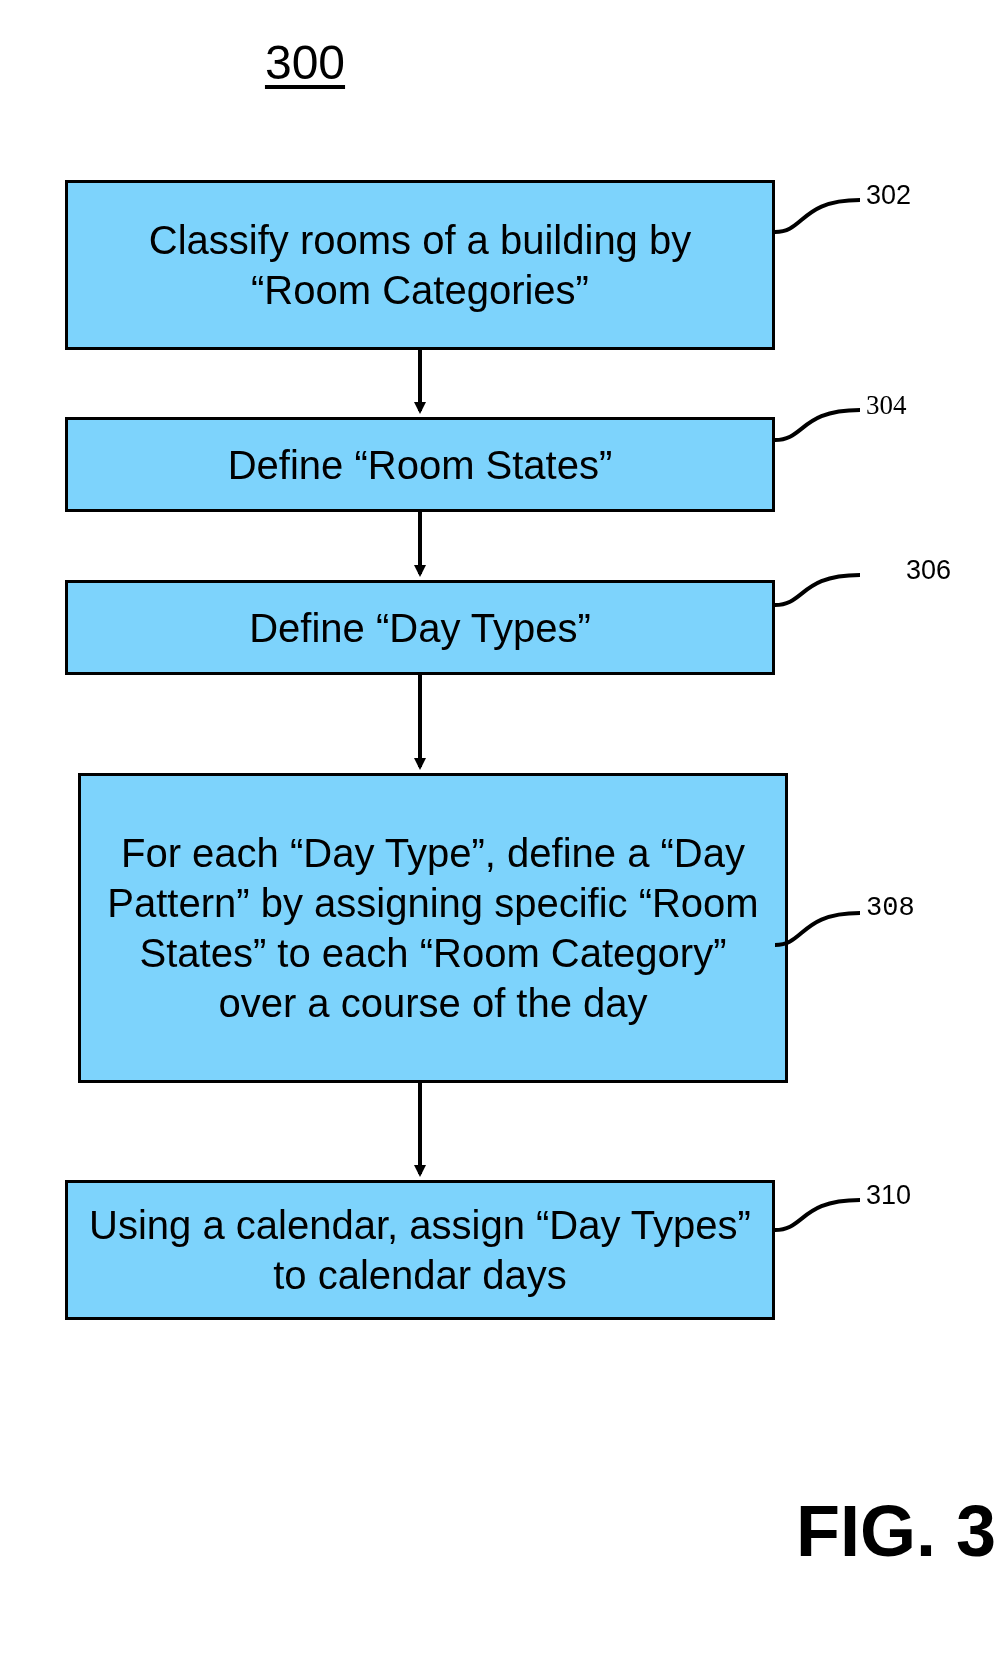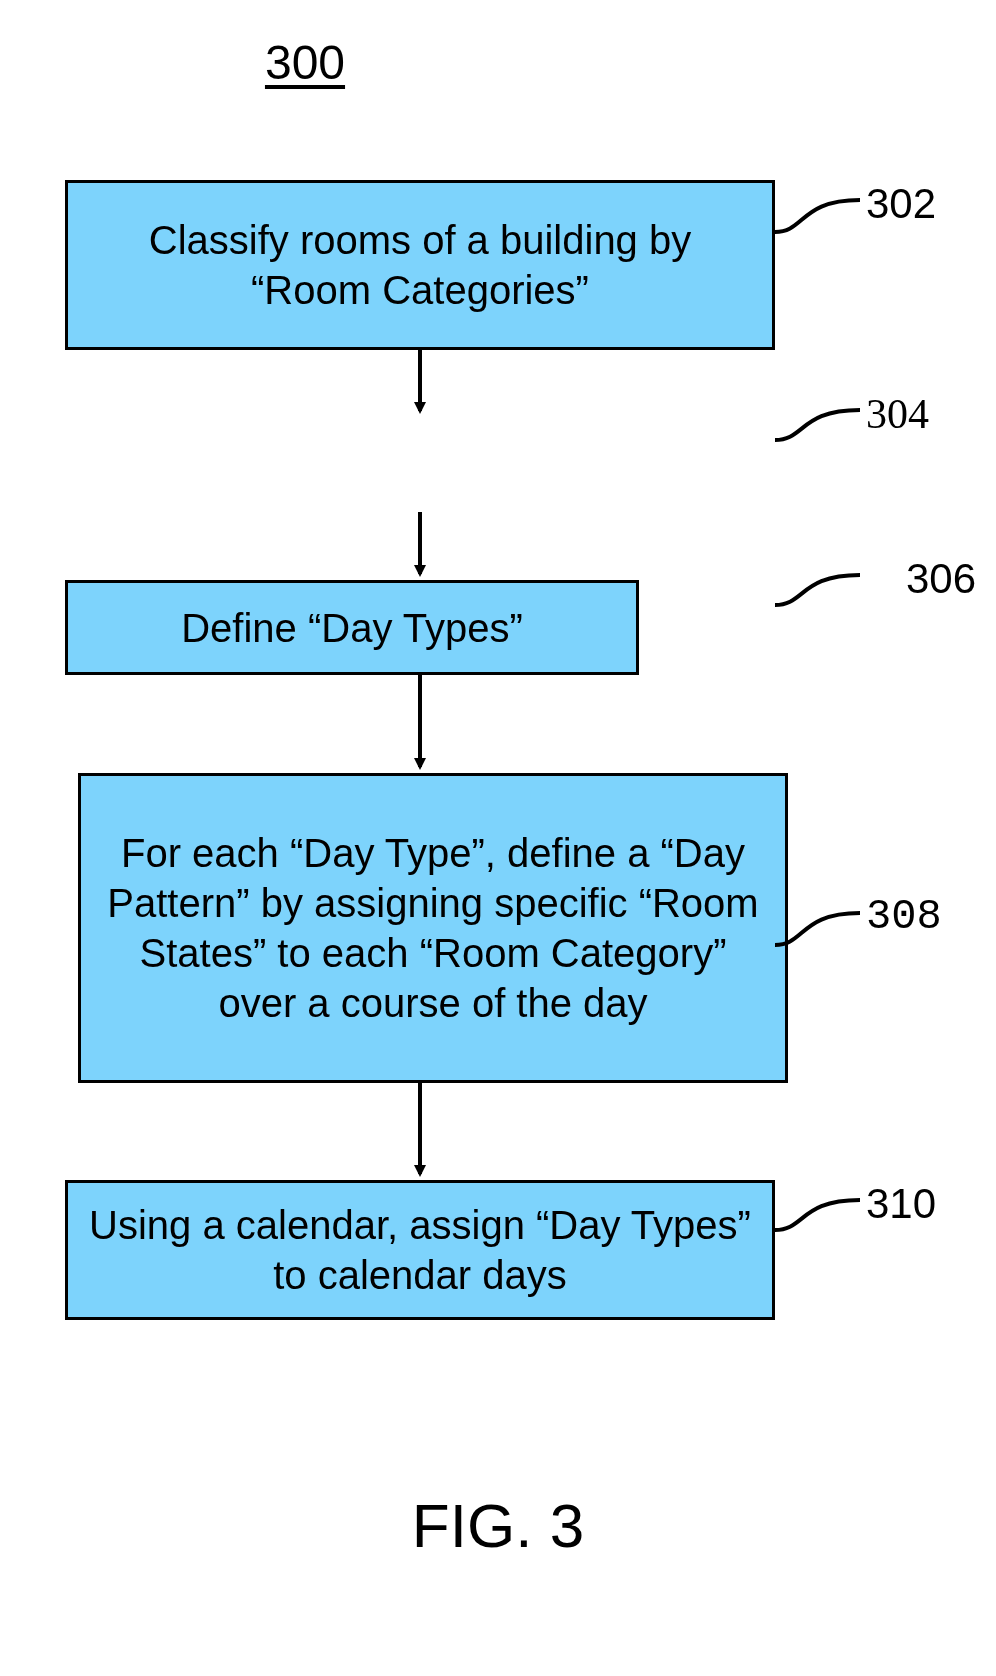--- a/index.html
+++ b/index.html
@@ -32,50 +32,53 @@
     display: flex;
     align-items: center;
     justify-content: center;
     text-align: center;
     font-size: 40px;
     line-height: 1.25;
     padding: 12px 20px;
   }
   .ref {
     position: absolute;
-    font-size: 42px;
+    font-size: 27px;
   }
   .fig-caption {
     position: absolute;
-    font-size: 62px;
-    font-weight: 400;
-    text-align: center;
+    font-size: 72px;
+    font-weight: 700;
+    text-align: right;
   }
   svg.overlay {
     position: absolute;
     left: 0;
     top: 0;
     pointer-events: none;
   }
 </style>
 </head>
 <body>
 
 <div class="canvas">
 
   <div class="title-num" style="left:245px; top:35px; width:120px;">300</div>
 
   <div class="box" style="left:65px; top:180px; width:710px; height:170px;">
     <span>Classify rooms of a building by “Room Categories”</span>
   </div>
   <div class="ref" style="left:866px; top:180px;">302</div>
 
+  <div class="box" style="left:65px; top:417px; width:710px; height:95px;">
+    <span>Define “Room States”</span>
+  </div>
   <div class="ref" style="left:866px; top:390px;font-family:Liberation Serif, serif;">304</div>
 
-  <div class="box" style="left:65px; top:580px; width:574px; height:95px;">
+  <div class="box" style="left:65px; top:580px; width:710px; height:95px;">
     <span>Define “Day Types”</span>
   </div>
   <div class="ref" style="left:886px; top:555px;margin-left:20px;">306</div>
 
   <div class="box" style="left:78px; top:773px; width:710px; height:310px;">
     <span>For each “Day Type”, define a “Day Pattern” by assigning specific “Room States” to each “Room Category” over a course of the day</span>
   </div>
   <div class="ref" style="left:866px; top:893px;font-family:Liberation Mono, monospace;">308</div>
 
   <div class="box" style="left:65px; top:1180px; width:710px; height:140px;">

